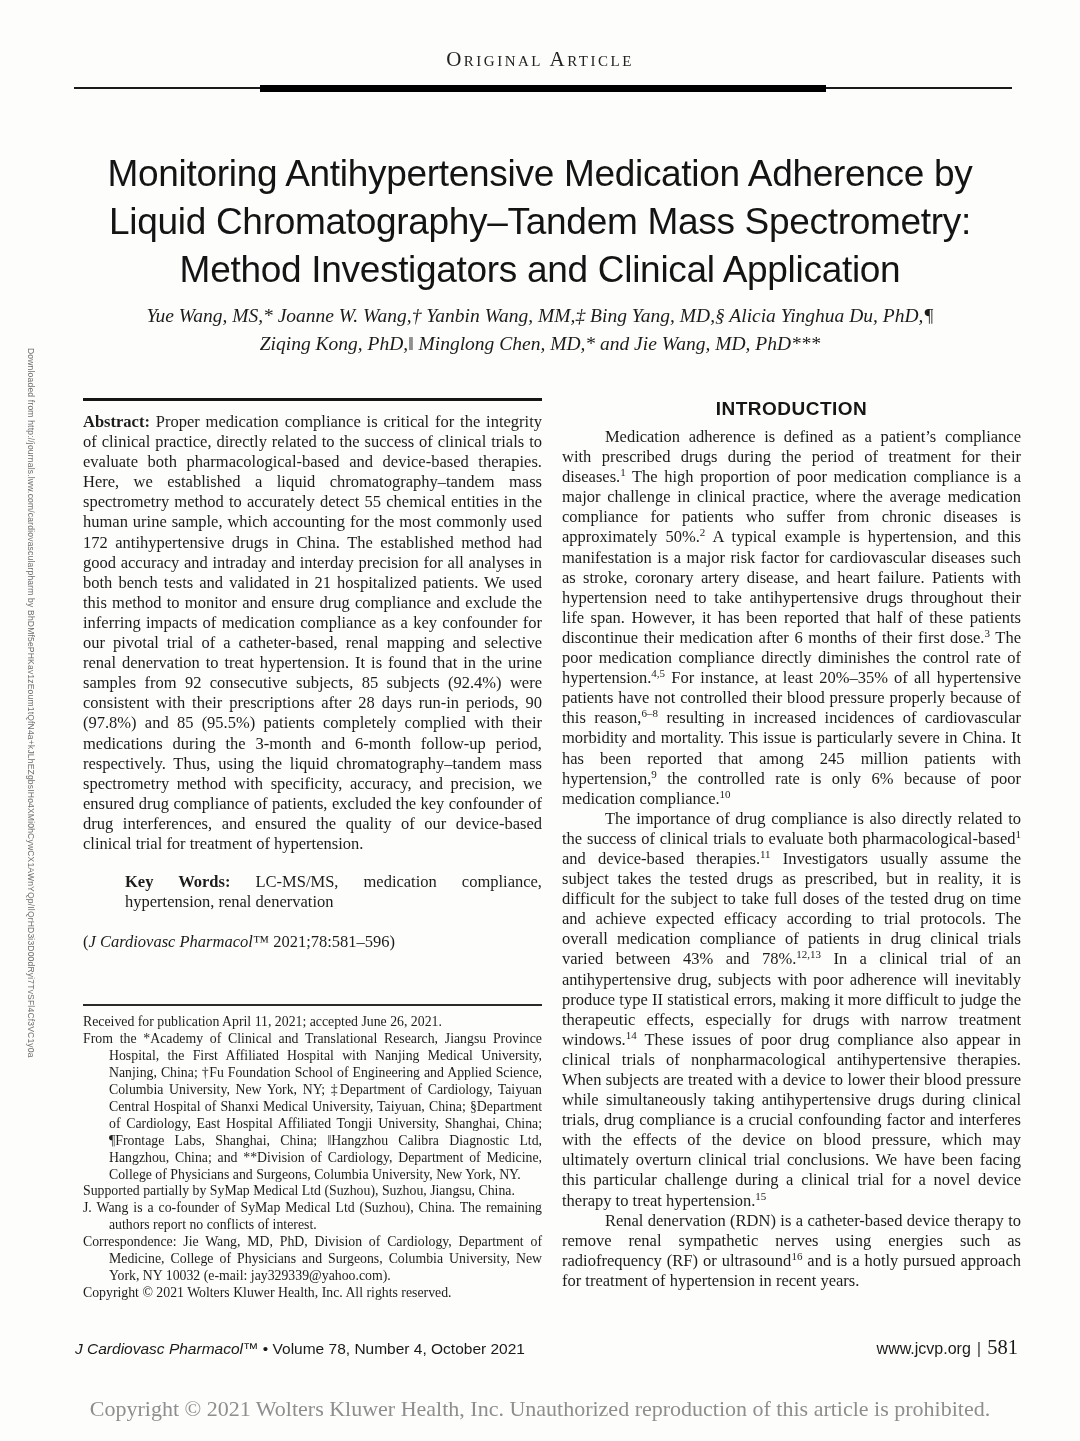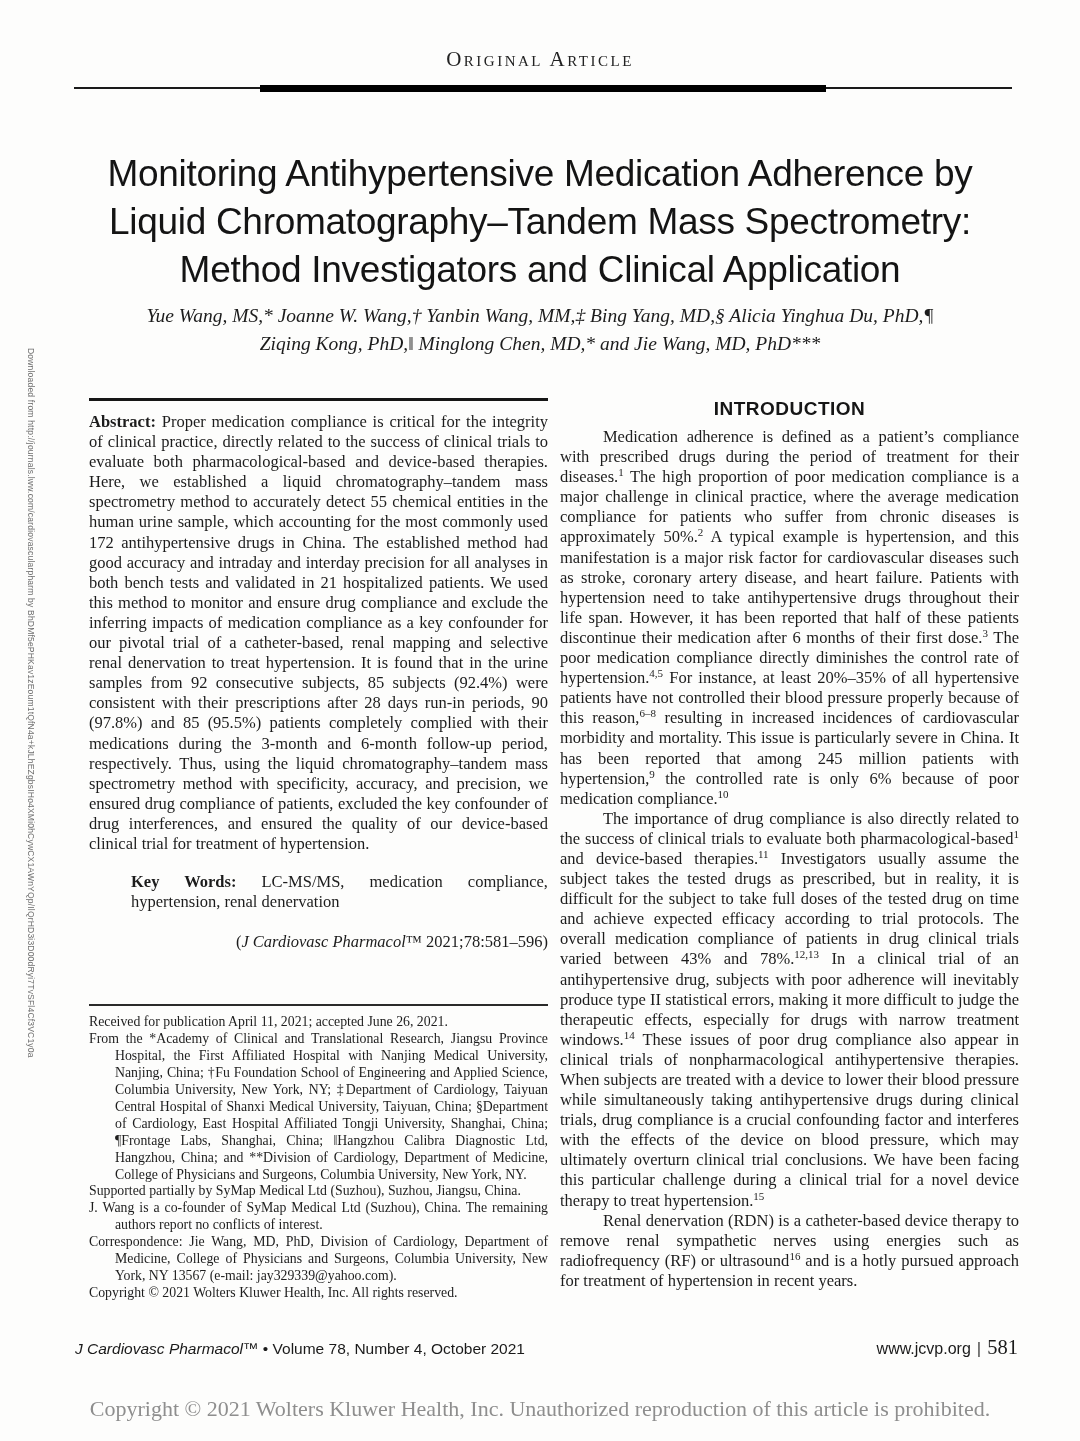--- a/index.html
+++ b/index.html
@@ -42,32 +42,32 @@
     letter-spacing:-0.3px; color:#141414;
   }
   .title-line { display:block; }
   .authors {
     position:absolute; top:302px; left:70px; right:70px;
     text-align:center; font-style:italic;
     font-size:19.5px; line-height:28px; color:#1c1c1c;
   }
   
   .columns {
-    position:absolute; top:398px; left:89px; width:938px;
-    display:flex; gap:12px;
+    position:absolute; top:398px; left:83px; width:938px;
+    display:flex; gap:20px;
   }
   .col { width:459px; }
   .body-text {
     margin:0; font-size:16.5px; line-height:20.1px;
     text-align:justify; color:#1c1c1c;
   }
   .body-text sup { font-size:11px; line-height:0; }
   .abstract-rule { height:3px; background:#161616; margin-bottom:11px; }
   .keywords { margin-top:18px;margin-left:42px; }
-  .citation { margin-top:20px; text-align:right; }
+  .citation { margin-top:20px; text-align:left; }
   .footnote-rule { margin-top:52px; height:2px; background:#2a2a2a; }
   .footnotes { margin-top:8px; }
   .fn {
     margin:0; font-size:13.8px; line-height:16.9px;
     text-align:justify; color:#1d1d1d;
     padding-left:26px; text-indent:-26px;
   }
   .section-heading {
     margin:0 0 7px 0; text-align:center;
     font-family:"Liberation Sans", sans-serif;
@@ -125,21 +125,21 @@
       <div class="abstract-rule"></div>
       <p class="body-text"><span style="font-weight: bold;">Abstract: </span><span>Proper medication compliance is critical for the integrity of clinical practice, directly related to the success of clinical trials to evaluate both pharmacological-based and device-based therapies. Here, we established a liquid chromatography–tandem mass spectrometry method to accurately detect 55 chemical entities in the human urine sample, which accounting for the most commonly used 172 antihypertensive drugs in China. The established method had good accuracy and intraday and interday precision for all analyses in both bench tests and validated in 21 hospitalized patients. We used this method to monitor and ensure drug compliance and exclude the inferring impacts of medication compliance as a key confounder for our pivotal trial of a catheter-based, renal mapping and selective renal denervation to treat hypertension. It is found that in the urine samples from 92 consecutive subjects, 85 subjects (92.4%) were consistent with their prescriptions after 28 days run-in periods, 90 (97.8%) and 85 (95.5%) patients completely complied with their medications during the 3-month and 6-month follow-up period, respectively. Thus, using the liquid chromatography–tandem mass spectrometry method with specificity, accuracy, and precision, we ensured drug compliance of patients, excluded the key confounder of drug interferences, and ensured the quality of our device-based clinical trial for treatment of hypertension.</span></p>
       <p class="body-text keywords"><span style="font-weight: bold;">Key Words: </span><span>LC-MS/MS, medication compliance, hypertension, renal denervation</span></p>
       <p class="body-text citation"><span>(</span><span style="font-style: italic;">J Cardiovasc Pharmacol</span><span>™ 2021;78:581–596)</span></p>
       <div class="footnote-rule"></div>
       <div class="footnotes">
         <p class="fn">Received for publication April 11, 2021; accepted June 26, 2021.</p>
         <p class="fn">From the *Academy of Clinical and Translational Research, Jiangsu Province Hospital, the First Affiliated Hospital with Nanjing Medical University, Nanjing, China; †Fu Foundation School of Engineering and Applied Science, Columbia University, New York, NY; ‡Department of Cardiology, Taiyuan Central Hospital of Shanxi Medical University, Taiyuan, China; §Department of Cardiology, East Hospital Affiliated Tongji University, Shanghai, China; ¶Frontage Labs, Shanghai, China; ‖Hangzhou Calibra Diagnostic Ltd, Hangzhou, China; and **Division of Cardiology, Department of Medicine, College of Physicians and Surgeons, Columbia University, New York, NY.</p>
         <p class="fn">Supported partially by SyMap Medical Ltd (Suzhou), Suzhou, Jiangsu, China.</p>
         <p class="fn">J. Wang is a co-founder of SyMap Medical Ltd (Suzhou), China. The remaining authors report no conflicts of interest.</p>
-        <p class="fn">Correspondence: Jie Wang, MD, PhD, Division of Cardiology, Department of Medicine, College of Physicians and Surgeons, Columbia University, New York, NY 13567 (e-mail: jay329339@yahoo.com).</p>
+        <p class="fn">Correspondence: Jie Wang, MD, PhD, Division of Cardiology, Department of Medicine, College of Physicians and Surgeons, Columbia University, New York, NY 10032 (e-mail: jay329339@yahoo.com).</p>
         <p class="fn">Copyright © 2021 Wolters Kluwer Health, Inc. All rights reserved.</p>
       </div>
     </div>
 
     <div class="col">
       <h2 class="section-heading">INTRODUCTION</h2>
       <p class="body-text indent"><span>Medication adherence is defined as a patient’s compliance with prescribed drugs during the period of treatment for their diseases.</span><sup>1</sup><span> The high proportion of poor medication compliance is a major challenge in clinical practice, where the average medication compliance for patients who suffer from chronic diseases is approximately 50%.</span><sup>2</sup><span> A typical example is hypertension, and this manifestation is a major risk factor for cardiovascular diseases such as stroke, coronary artery disease, and heart failure. Patients with hypertension need to take antihypertensive drugs throughout their life span. However, it has been reported that half of these patients discontinue their medication after 6 months of their first dose.</span><sup>3</sup><span> The poor medication compliance directly diminishes the control rate of hypertension.</span><sup>4,5</sup><span> For instance, at least 20%–35% of all hypertensive patients have not controlled their blood pressure properly because of this reason,</span><sup>6–8</sup><span> resulting in increased incidences of cardiovascular morbidity and mortality. This issue is particularly severe in China. It has been reported that among 245 million patients with hypertension,</span><sup>9</sup><span> the controlled rate is only 6% because of poor medication compliance.</span><sup>10</sup></p>
       <p class="body-text indent"><span>The importance of drug compliance is also directly related to the success of clinical trials to evaluate both pharmacological-based</span><sup>1</sup><span> and device-based therapies.</span><sup>11</sup><span> Investigators usually assume the subject takes the tested drugs as prescribed, but in reality, it is difficult for the subject to take full doses of the tested drug on time and achieve expected efficacy according to trial protocols. The overall medication compliance of patients in drug clinical trials varied between 43% and 78%.</span><sup>12,13</sup><span> In a clinical trial of an antihypertensive drug, subjects with poor adherence will inevitably produce type II statistical errors, making it more difficult to judge the therapeutic effects, especially for drugs with narrow treatment windows.</span><sup>14</sup><span> These issues of poor drug compliance also appear in clinical trials of nonpharmacological antihypertensive therapies. When subjects are treated with a device to lower their blood pressure while simultaneously taking antihypertensive drugs during clinical trials, drug compliance is a crucial confounding factor and interferes with the effects of the device on blood pressure, which may ultimately overturn clinical trial conclusions. We have been facing this particular challenge during a clinical trial for a novel device therapy to treat hypertension.</span><sup>15</sup></p>
       <p class="body-text indent"><span>Renal denervation (RDN) is a catheter-based device therapy to remove renal sympathetic nerves using energies such as radiofrequency (RF) or ultrasound</span><sup>16</sup><span> and is a hotly pursued approach for treatment of hypertension in recent years.</span></p>
     </div>

